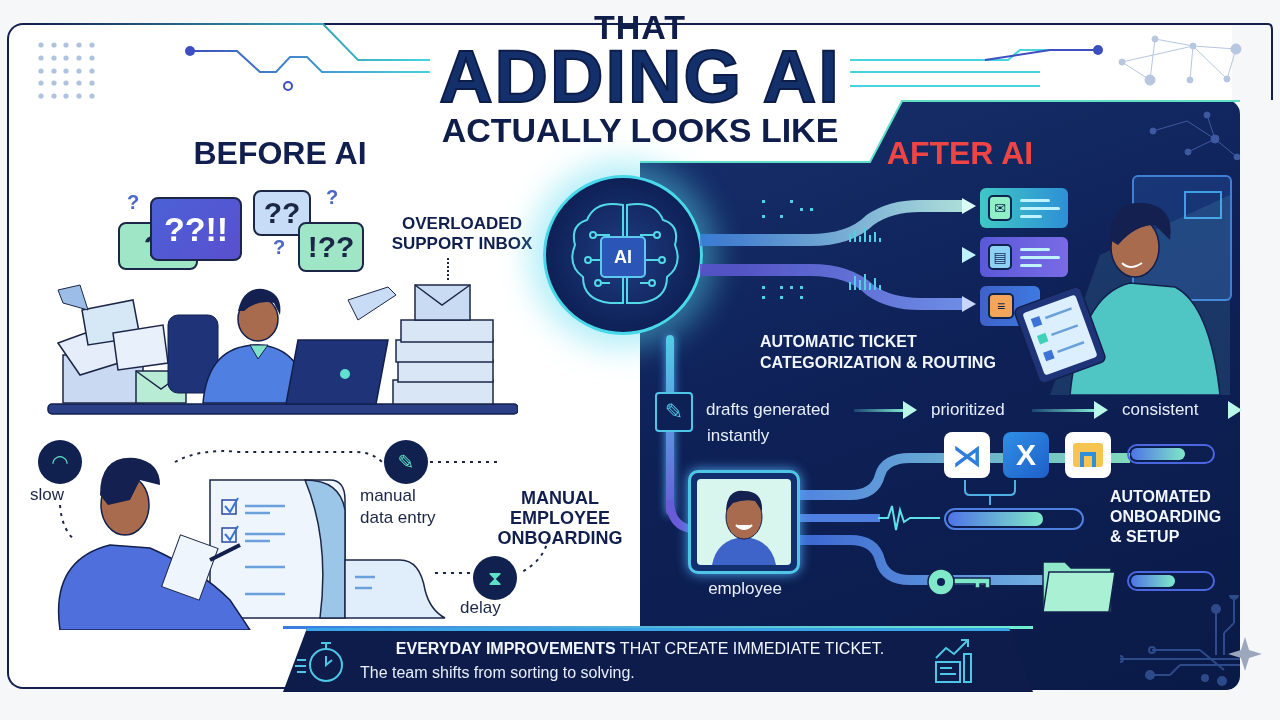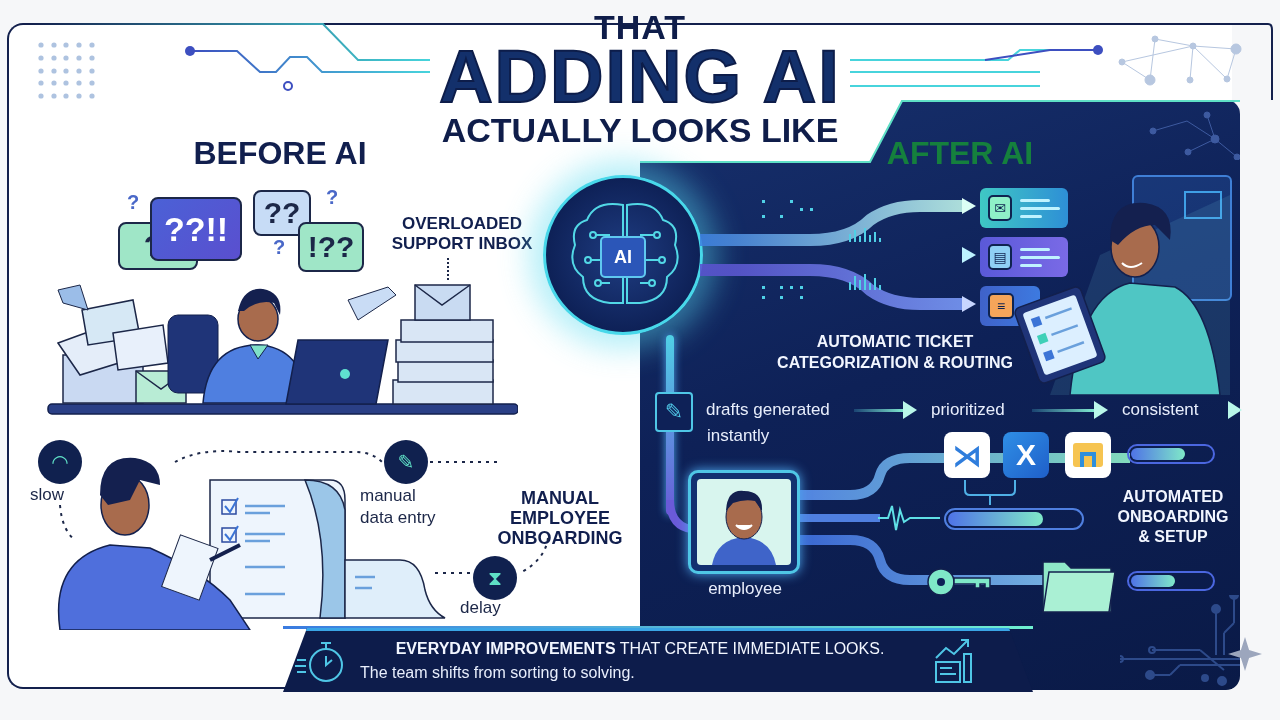--- a/index.html
+++ b/index.html
@@ -7,23 +7,23 @@
   .stage{position:relative;width:1280px;height:720px}
   .frame{position:absolute;left:7px;top:23px;width:1225px;height:666px;border:2px solid #13204d;border-right:none;border-bottom-color:#13204d;border-radius:16px 0 0 16px;background:#ffffff}
   .abs{position:absolute}
   
   .t-what{left:0;width:1280px;top:8px;text-align:center;font-weight:900;font-size:34px;color:#0f1d4a;letter-spacing:1px}
   .t-adding{left:0;width:1280px;top:40px;text-align:center;font-weight:900;font-size:74px;color:#13306b;letter-spacing:2px;line-height:74px;-webkit-text-stroke:2px #0d1d4a}
   .t-sub{left:0;width:1280px;top:111px;text-align:center;font-weight:900;font-size:34px;color:#0f1d4a}
   
   .dark{left:640px;top:100px;width:600px;height:590px;background:linear-gradient(160deg,#17306d 0%,#0e2157 45%,#0a1a47 100%);border-radius:0 14px 14px 0;clip-path:polygon(0 62px,230px 62px,262px 0,600px 0,600px 590px,0 590px)}
   .before-h{left:160px;top:135px;width:240px;text-align:center;font-weight:900;font-size:32px;color:#111f4e}
-  .after-h{left:860px;top:135px;width:200px;text-align:center;font-weight:900;font-size:32px;color:#15803d}
+  .after-h{left:860px;top:135px;width:200px;text-align:center;font-weight:900;font-size:32px;color:#ef4444}
   .lbl-dark{color:#111f4e;font-weight:700;text-align:center}
-  .lbl-light{color:#f2f6ff;font-weight:700;text-align:center}
+  .lbl-light{color:#f2f6ff;font-weight:700;}
   .plain-dark{color:#1c2748;font-size:17px;text-align:left}
   .plain-light{color:#e8eefc;font-size:17px}
   .bubble{border:2px solid #1c2748;border-radius:8px;display:flex;align-items:center;justify-content:center;font-weight:900;color:#1c2748}
   .circle-ico{width:44px;height:44px;border-radius:50%;background:#10214f;display:flex;align-items:center;justify-content:center;color:#5fe0c6;font-size:20px}
   .card{border-radius:6px;display:flex;align-items:center;padding:0 8px;gap:8px}
   .card .ico{width:26px;height:26px;border:2px solid #0f2350;border-radius:5px;display:flex;align-items:center;justify-content:center;font-size:14px;color:#0f2350}
   .card .ln{display:flex;flex-direction:column;gap:5px}
   .card .ln i{display:block;height:3px;background:#bff3ff;border-radius:2px}
   .arrow{width:0;height:0;border-top:9px solid transparent;border-bottom:9px solid transparent;border-left:14px solid #b9f7e9}
   .pbar{height:20px;border:2px solid #4b67e0;border-radius:11px;padding:2px}
@@ -466,21 +466,21 @@
       <circle cx="34" cy="27" r="16"></circle>
         <line x1="34" y1="11" x2="34" y2="6"></line>
         <line x1="29" y1="5" x2="39" y2="5"></line>
       <polyline points="34,18 34,27 40,22"></polyline>
       <line x1="5" y1="22" x2="14" y2="22"></line>
         <line x1="3" y1="28" x2="14" y2="28"></line>
         <line x1="5" y1="34" x2="14" y2="34"></line>
     </g>
   </svg>
   <div class="abs" style="left:360px;top:640px;width:560px;text-align:center;color:#f2f6ff;font-size:16px">
-    <span style="font-weight:700">EVERYDAY IMPROVEMENTS</span><span> THAT CREATE IMMEDIATE LOOKS.</span>
+    <span style="font-weight:700">EVERYDAY IMPROVEMENTS</span><span> THAT CREATE IMMEDIATE TICKET.</span>
   </div>
   <div class="abs" style="left:360px;top:664px;width:560px;text-align:left;color:#e8eefc;font-size:16px">The team shifts from sorting to solving.</div>
   <svg class="abs" style="left:930px;top:636px" width="50" height="50">
     <g stroke="#4fc6e6" stroke-width="2" fill="none">
       <polyline points="6,22 16,12 24,18 38,4"></polyline>
         <polyline points="31,4 38,4 38,11"></polyline>
       <rect x="6" y="26" width="24" height="20"></rect>
         <rect x="34" y="18" width="7" height="28"></rect>
       <line x1="10" y1="32" x2="22" y2="32"></line>
         <line x1="10" y1="38" x2="26" y2="38"></line>

